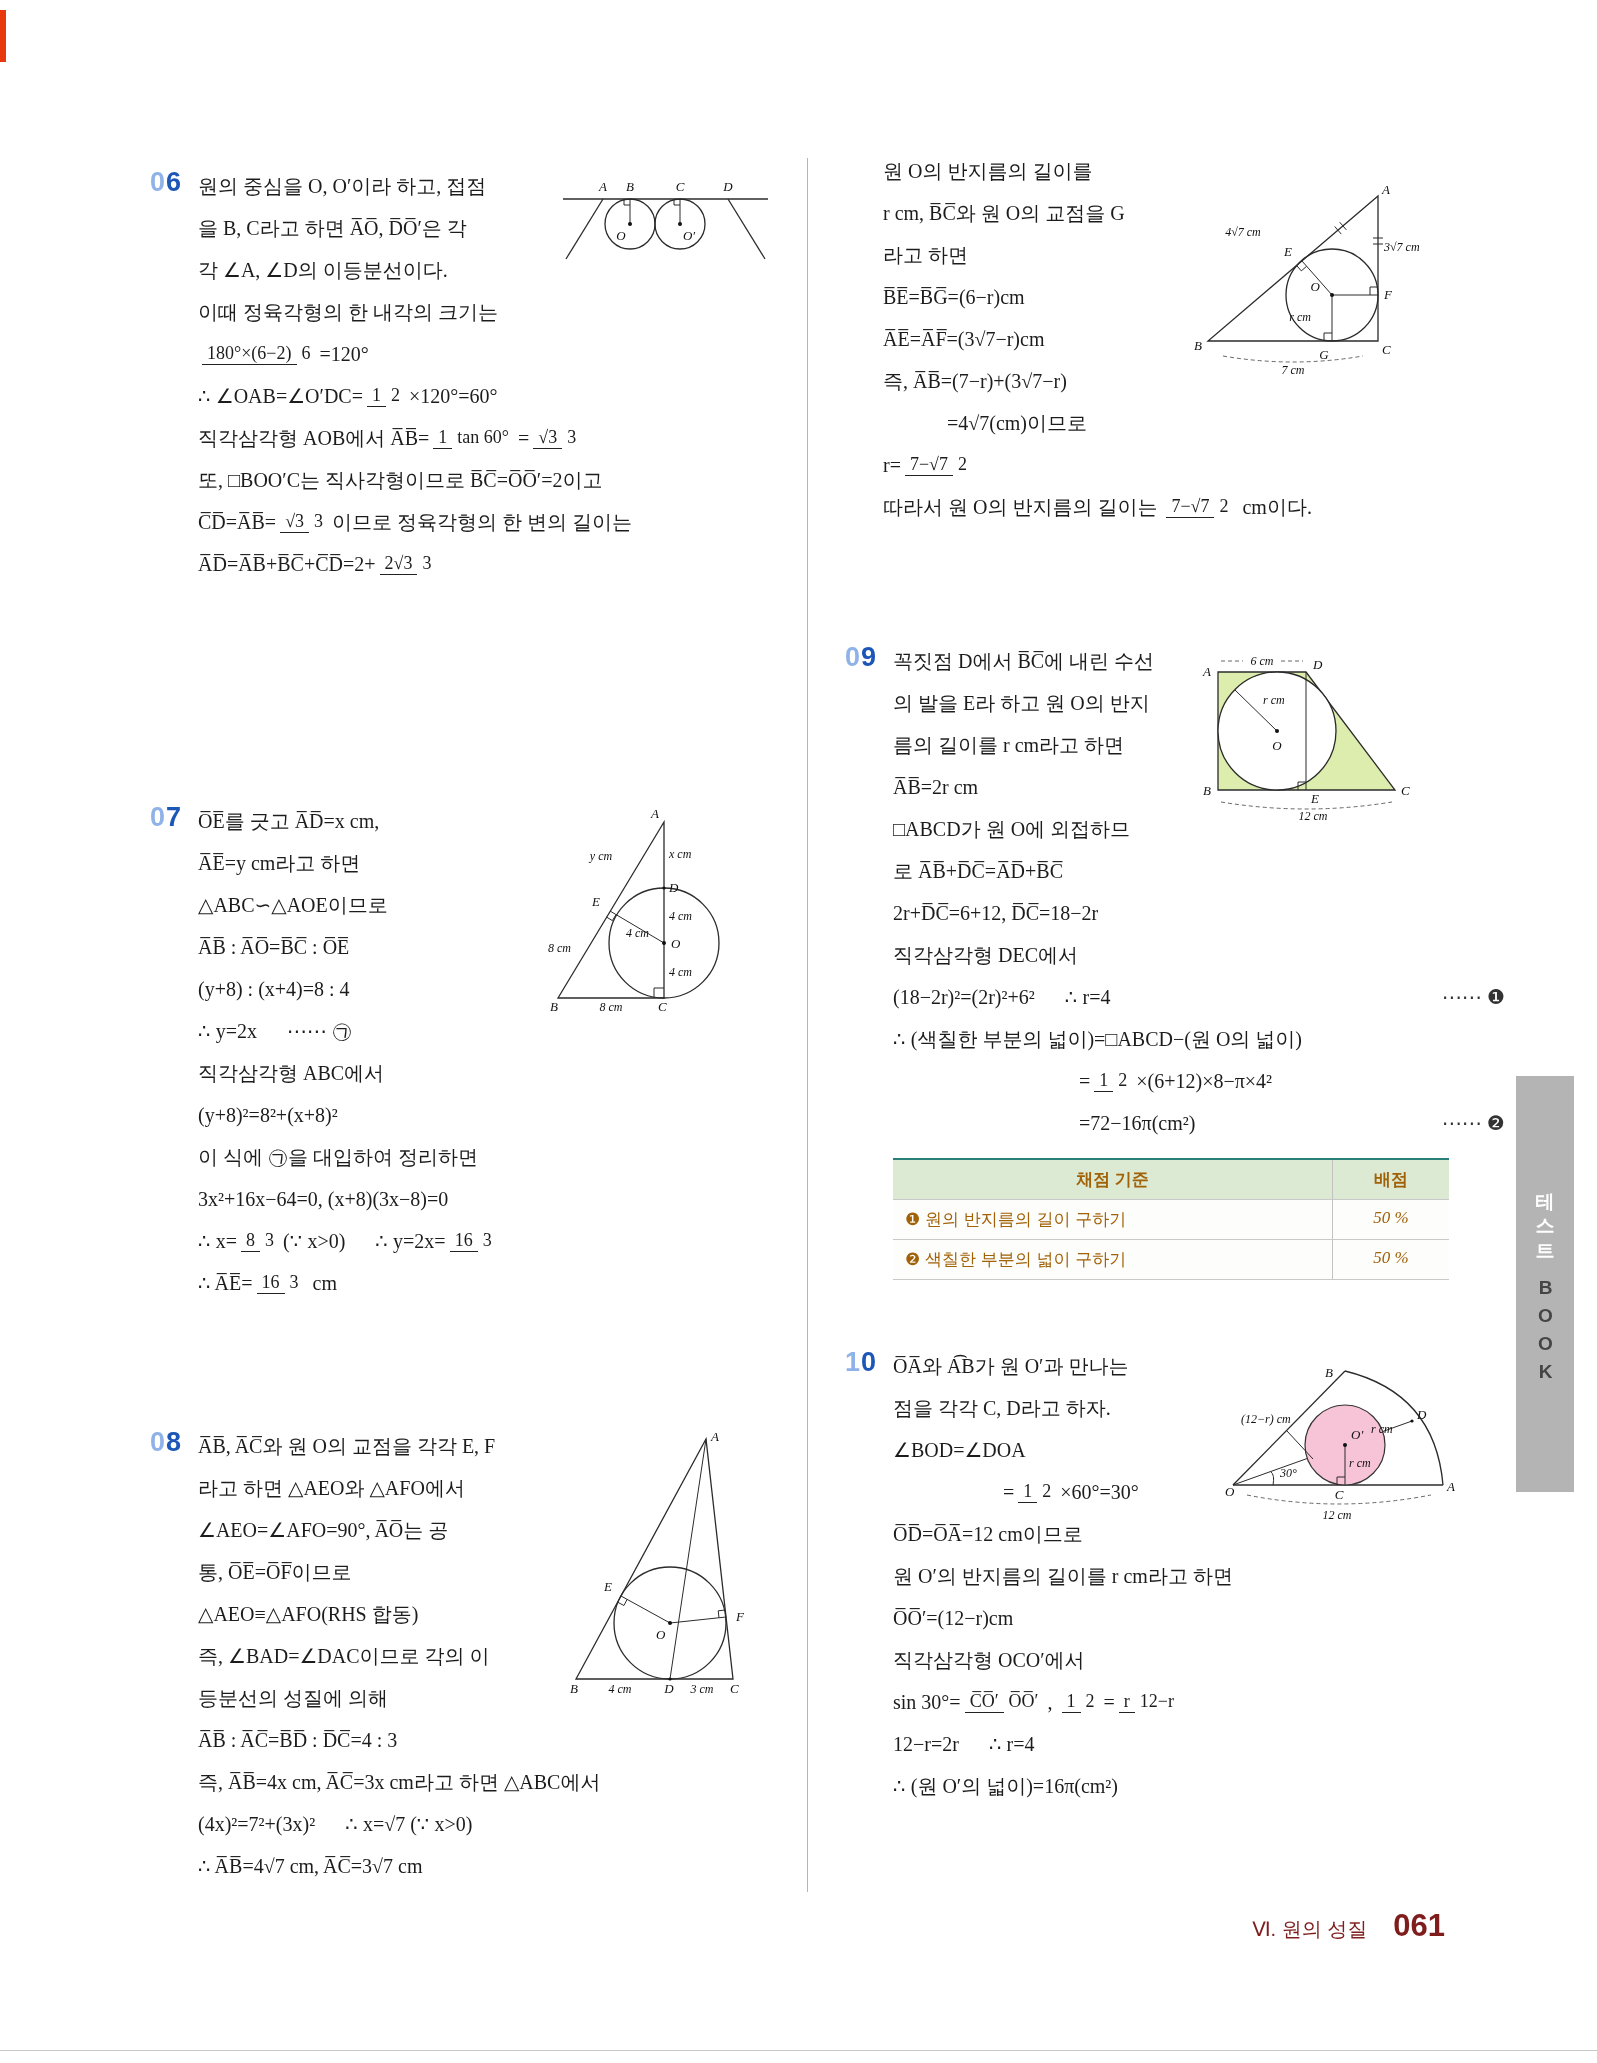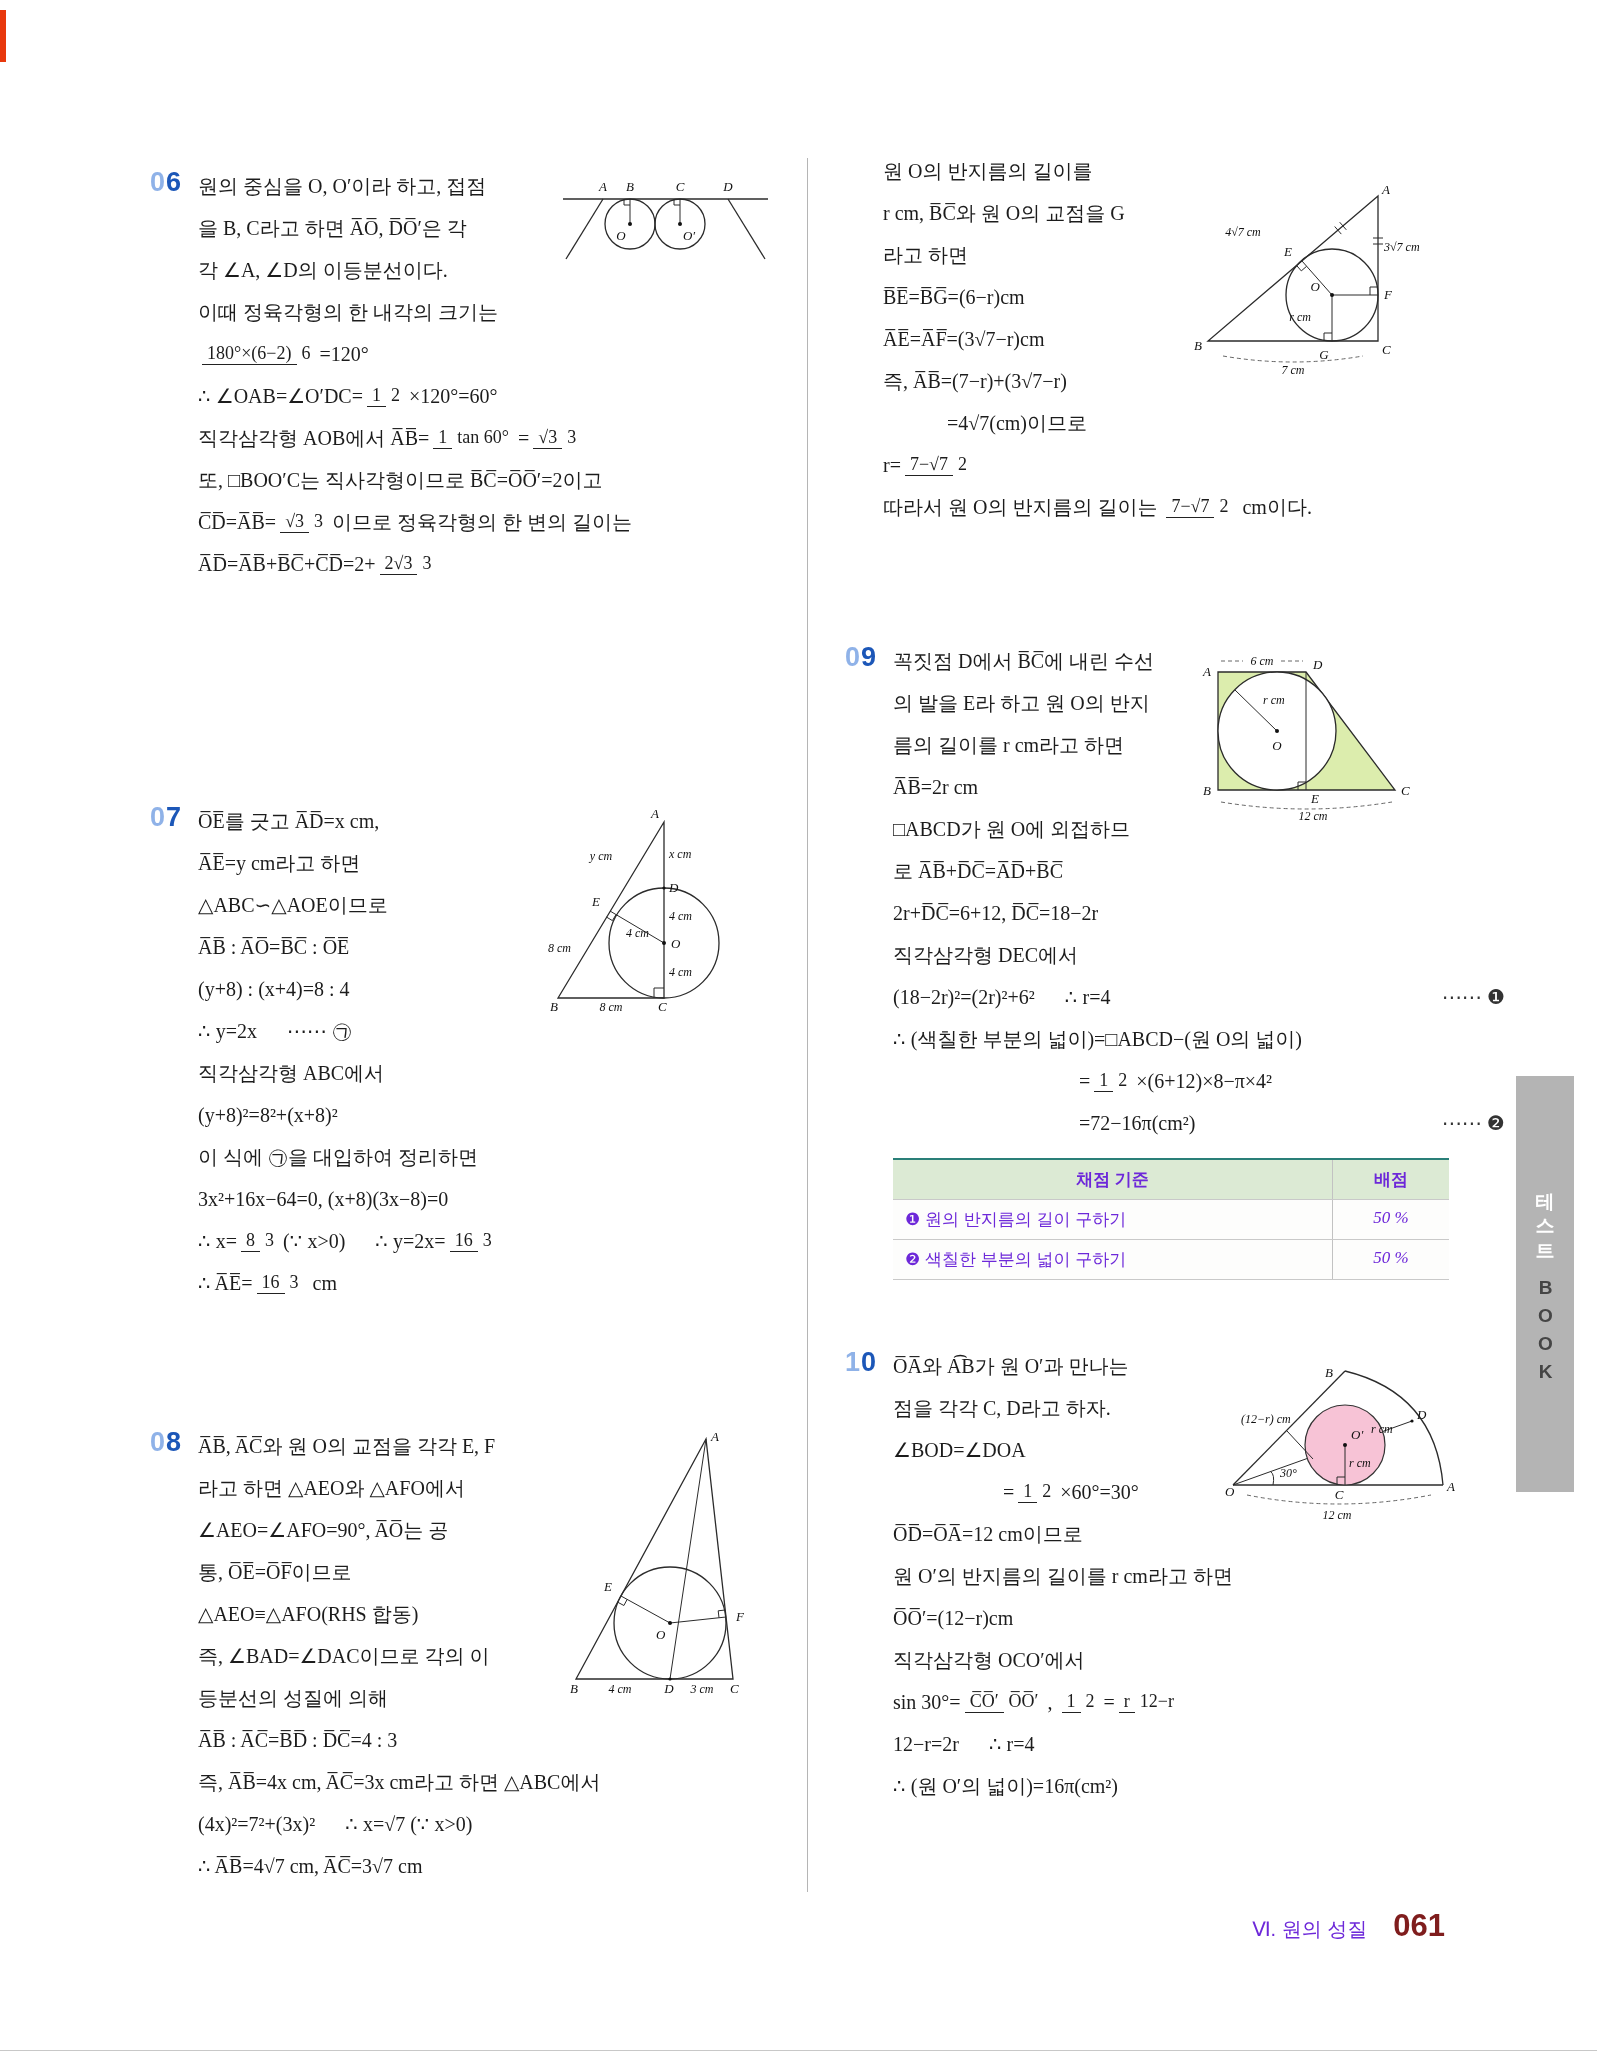--- a/index.html
+++ b/index.html
@@ -21,36 +21,36 @@
   .frac .num{border-bottom:1.4px solid #222;padding:0 5px;}
   .frac .den{padding:0 5px;}
   .tail{margin-left:auto;color:#333;}
   .diagram{position:absolute;}
   .dsvg .ln{stroke:#2b2b2b;stroke-width:1.3;fill:none;}
   .dsvg .ln2{stroke:#2b2b2b;stroke-width:1;fill:none;}
   .dsvg .dash{stroke:#666;stroke-width:1;fill:none;stroke-dasharray:4 3;}
   .dsvg text{font-family:"Liberation Serif","DejaVu Sans",serif;font-style:italic;font-size:13px;fill:#111;}
   .dsvg text.m{font-size:12px;}
   .dsvg .dot{fill:#111;stroke:none;}
-  .stable{width:556px;margin-top:14px;font-family:"Liberation Sans","DejaVu Sans",sans-serif;font-size:17px;color:#6d28d9;}
+  .stable{width:556px;margin-top:14px;font-family:"Liberation Sans","DejaVu Sans",sans-serif;font-size:17px;color:#a16207;}
   .trow{display:flex;background:#fdfdfc;border-bottom:1px solid #c9c9c9;}
   .trow.thead{border-top:2px solid #2a7f78;background:#dcead4;font-weight:bold;}
   .tcell{padding:8px 12px;}
   .c0{flex:1;}
   .thead .c0{text-align:center;}
   .c1{width:92px;text-align:center;border-left:1px solid #c2c2c2;}
   .trow:not(.thead) .c1{font-style:italic;font-family:"Liberation Serif",serif;}
   .sidetab{position:absolute;left:1516px;top:1076px;width:58px;height:416px;background:#b4b4b4;
            display:flex;flex-direction:column;align-items:center;justify-content:center;gap:20px;}
   .tabkr{writing-mode:vertical-rl;text-orientation:upright;font-family:"Liberation Sans",sans-serif;
          font-weight:bold;font-size:19px;color:#ffffff;letter-spacing:7px;}
   .taben{writing-mode:vertical-rl;text-orientation:upright;font-family:"Liberation Sans",sans-serif;
          font-weight:bold;font-size:19px;color:#454545;letter-spacing:7px;}
   .footer{position:absolute;left:900px;top:1908px;width:545px;text-align:right;}
-  .fsec{font-size:20px;color:#6d28d9;font-family:"Liberation Sans",sans-serif;}
+  .fsec{font-size:20px;color:#7f1d1d;font-family:"Liberation Sans",sans-serif;}
   .fpage{font-size:31px;font-weight:bold;color:#7f1d1d;margin-left:26px;font-family:"Liberation Sans",sans-serif;}
 </style>
 </head>
 <body>
 
 <div id="page">
   <div class="redbar"></div>
   <div class="coldiv"></div>
   <div class="bottomline"></div>
 

